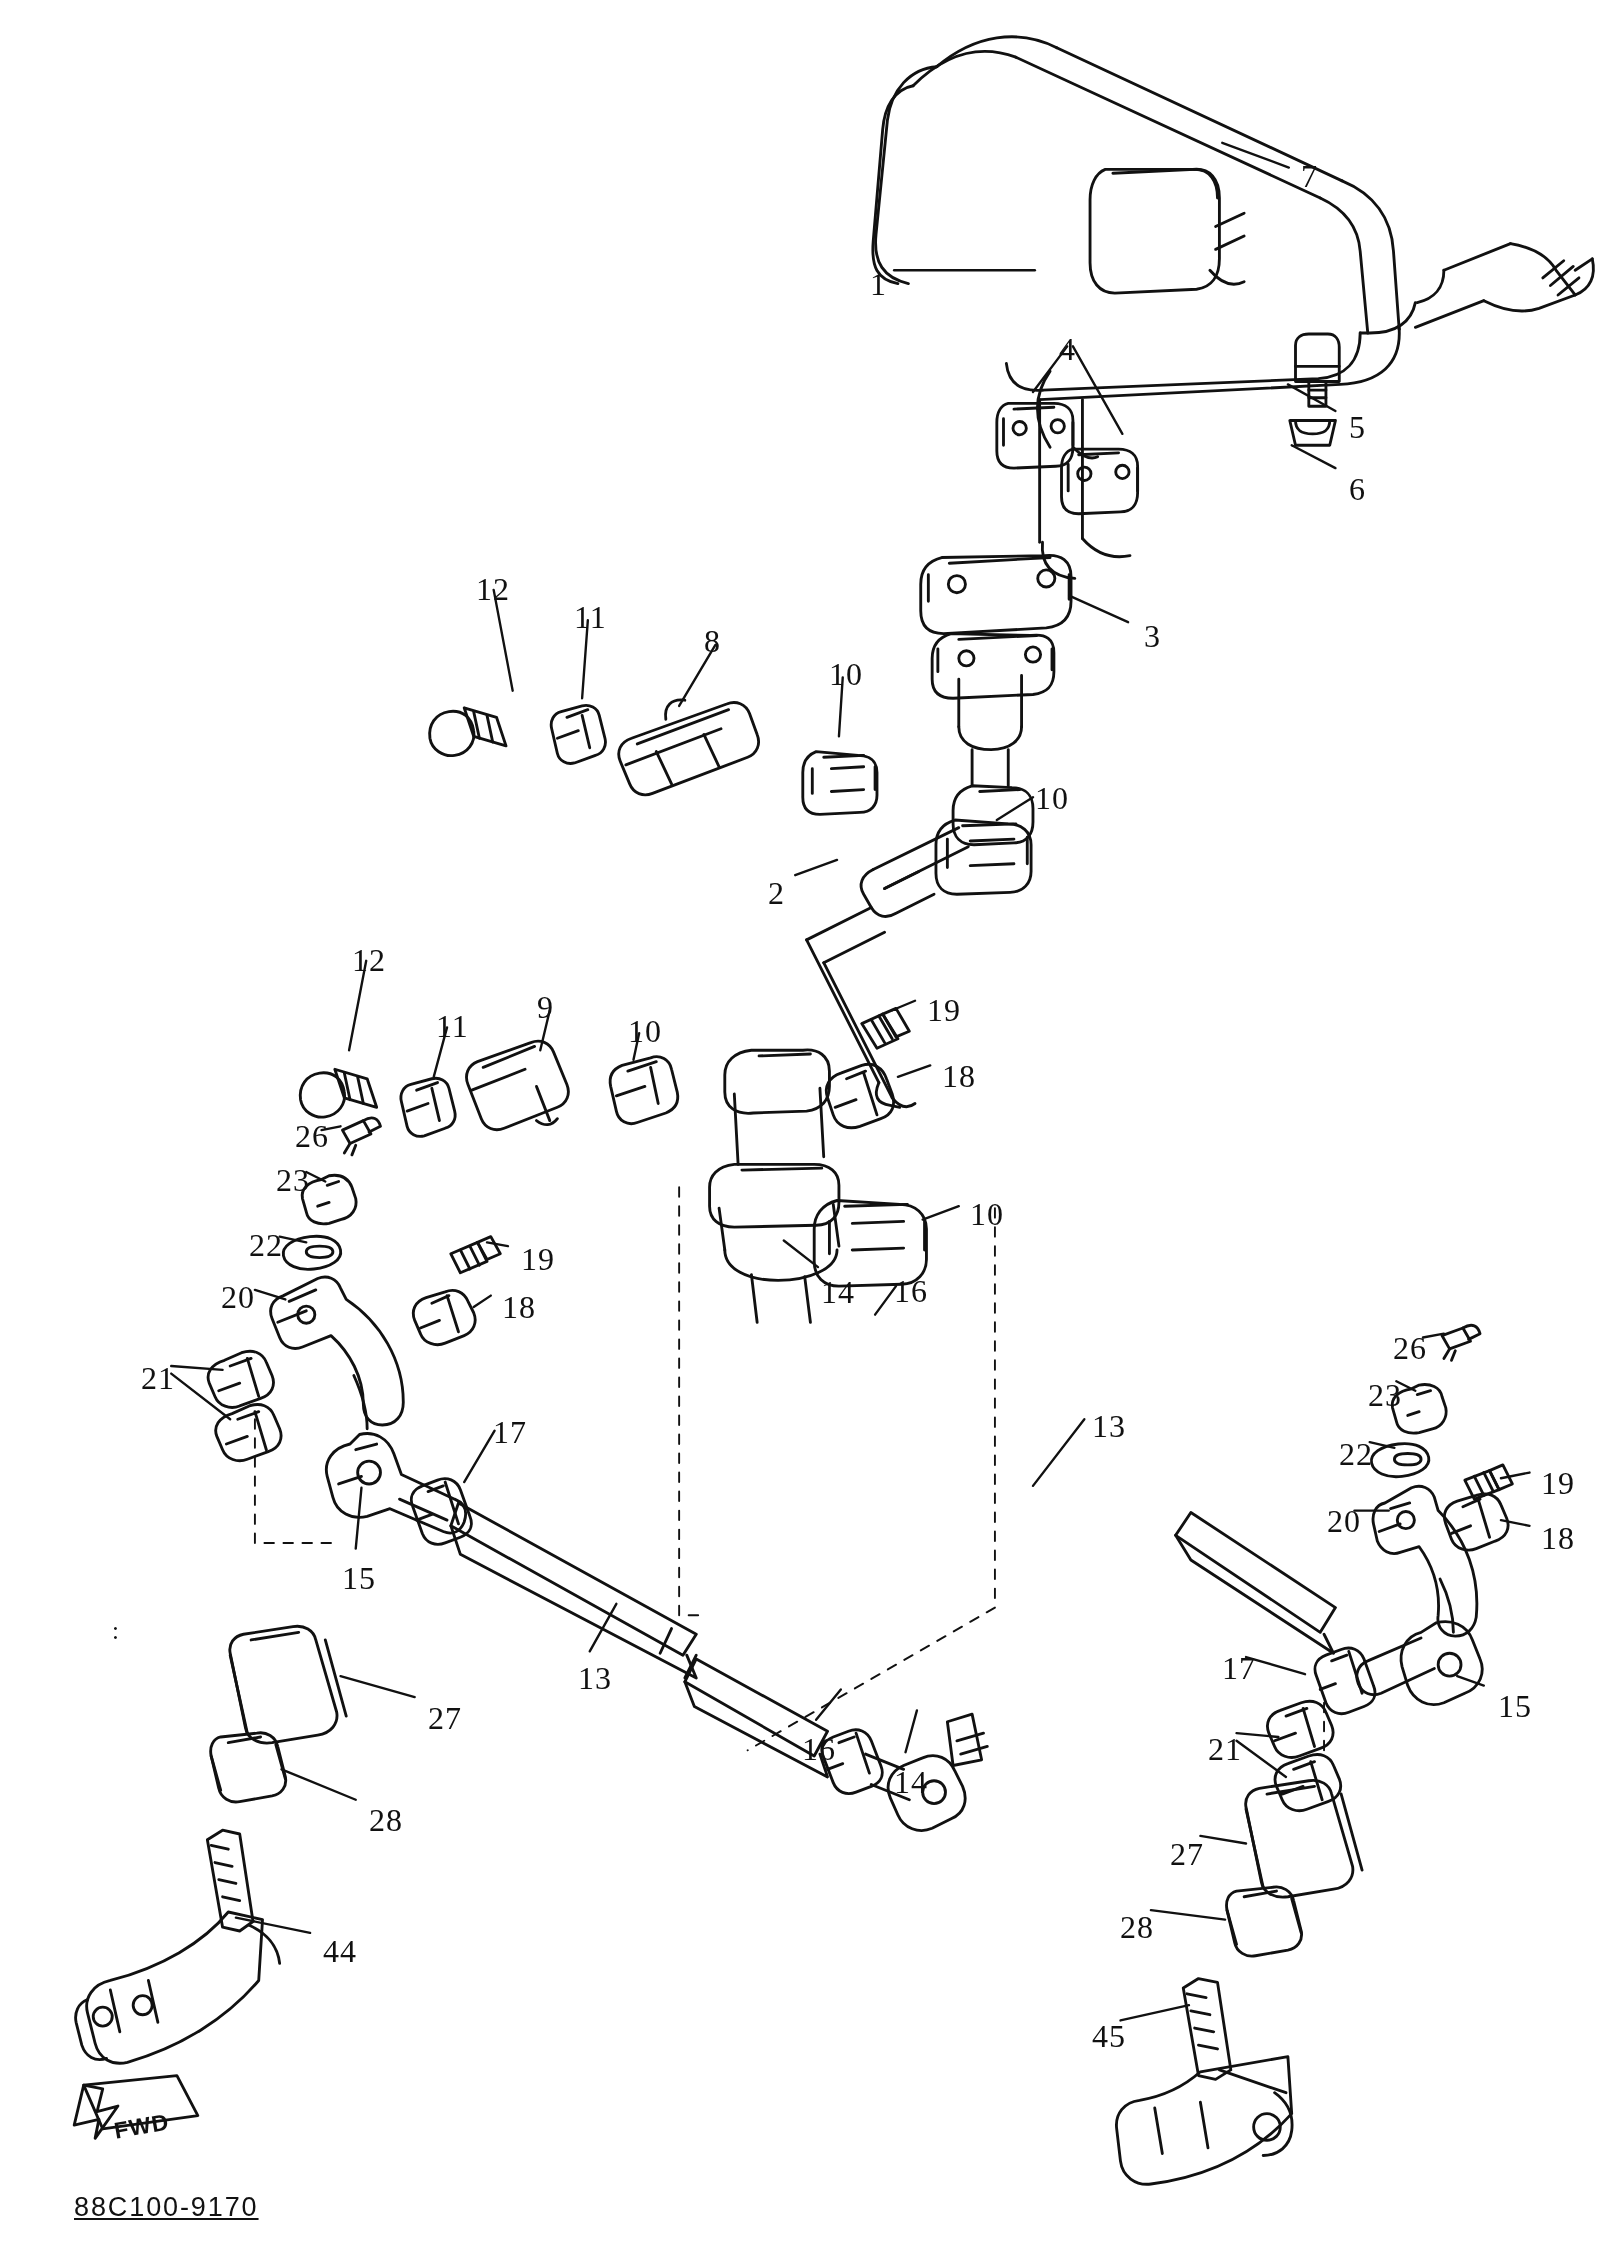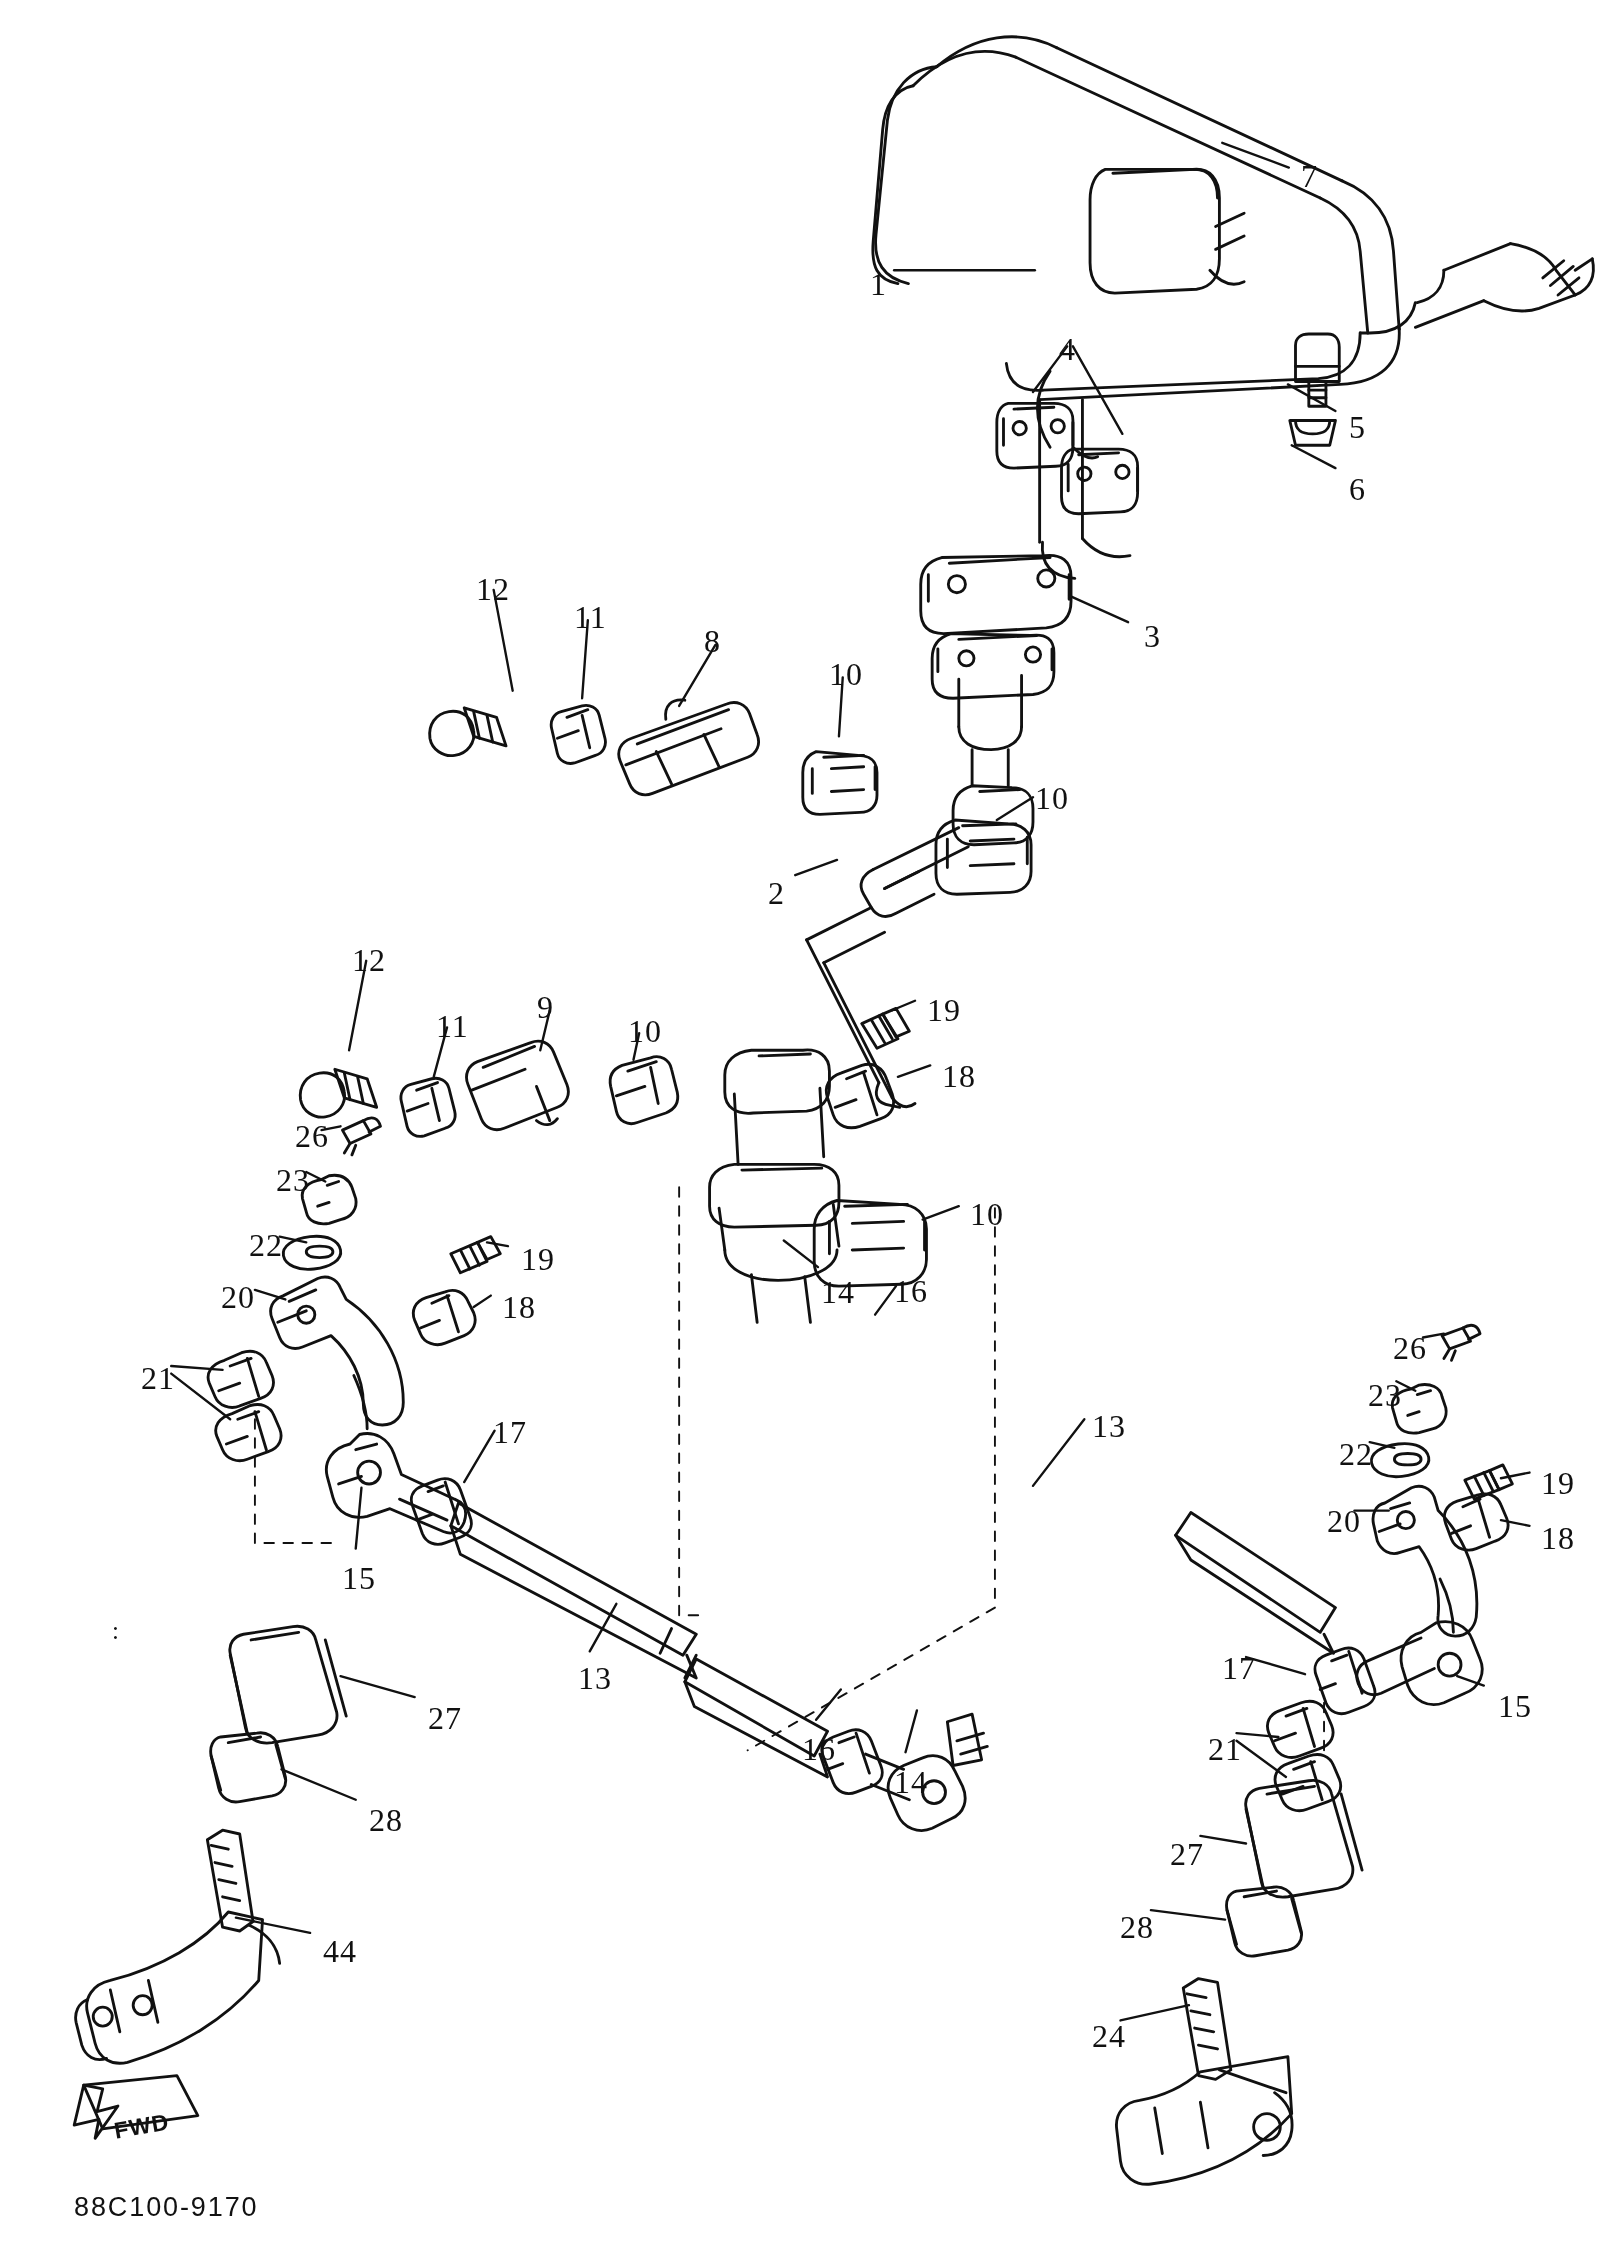--- a/index.html
+++ b/index.html
@@ -34,20 +34,21 @@
     user-select: none;
   }
   .partnum {
     position: absolute;
     left: 74px;
     top: 2192px;
     font-family: "Liberation Sans", sans-serif;
     font-size: 27px;
     letter-spacing: 1.9px;
     color: #111111;
+    text-decoration: underline;
   }
   .fwd-label {
     position: absolute;
     left: 114px;
     top: 2113px;
     font-family: "Liberation Sans", sans-serif;
     font-size: 23px;
     font-weight: bold;
     letter-spacing: 1px;
     color: #111111;
@@ -553,16 +554,16 @@
       <div class="callout" style="left: 802px; top: 1731px;">16</div>
       <div class="callout" style="left: 894px; top: 1764px;">14</div>
       <div class="callout" style="left: 1222px; top: 1650px;">17</div>
       <div class="callout" style="left: 1498px; top: 1688px;">15</div>
       <div class="callout" style="left: 1208px; top: 1731px;">21</div>
       <div class="callout" style="left: 428px; top: 1700px;">27</div>
       <div class="callout" style="left: 369px; top: 1802px;">28</div>
       <div class="callout" style="left: 1170px; top: 1836px;">27</div>
       <div class="callout" style="left: 1120px; top: 1909px;">28</div>
       <div class="callout" style="left: 323px; top: 1933px;">44</div>
-      <div class="callout" style="left: 1092px; top: 2018px;">24</div>
+      <div class="callout" style="left: 1092px; top: 2018px;">45</div>
     </div>
 </div>
 
 
 </body></html>

